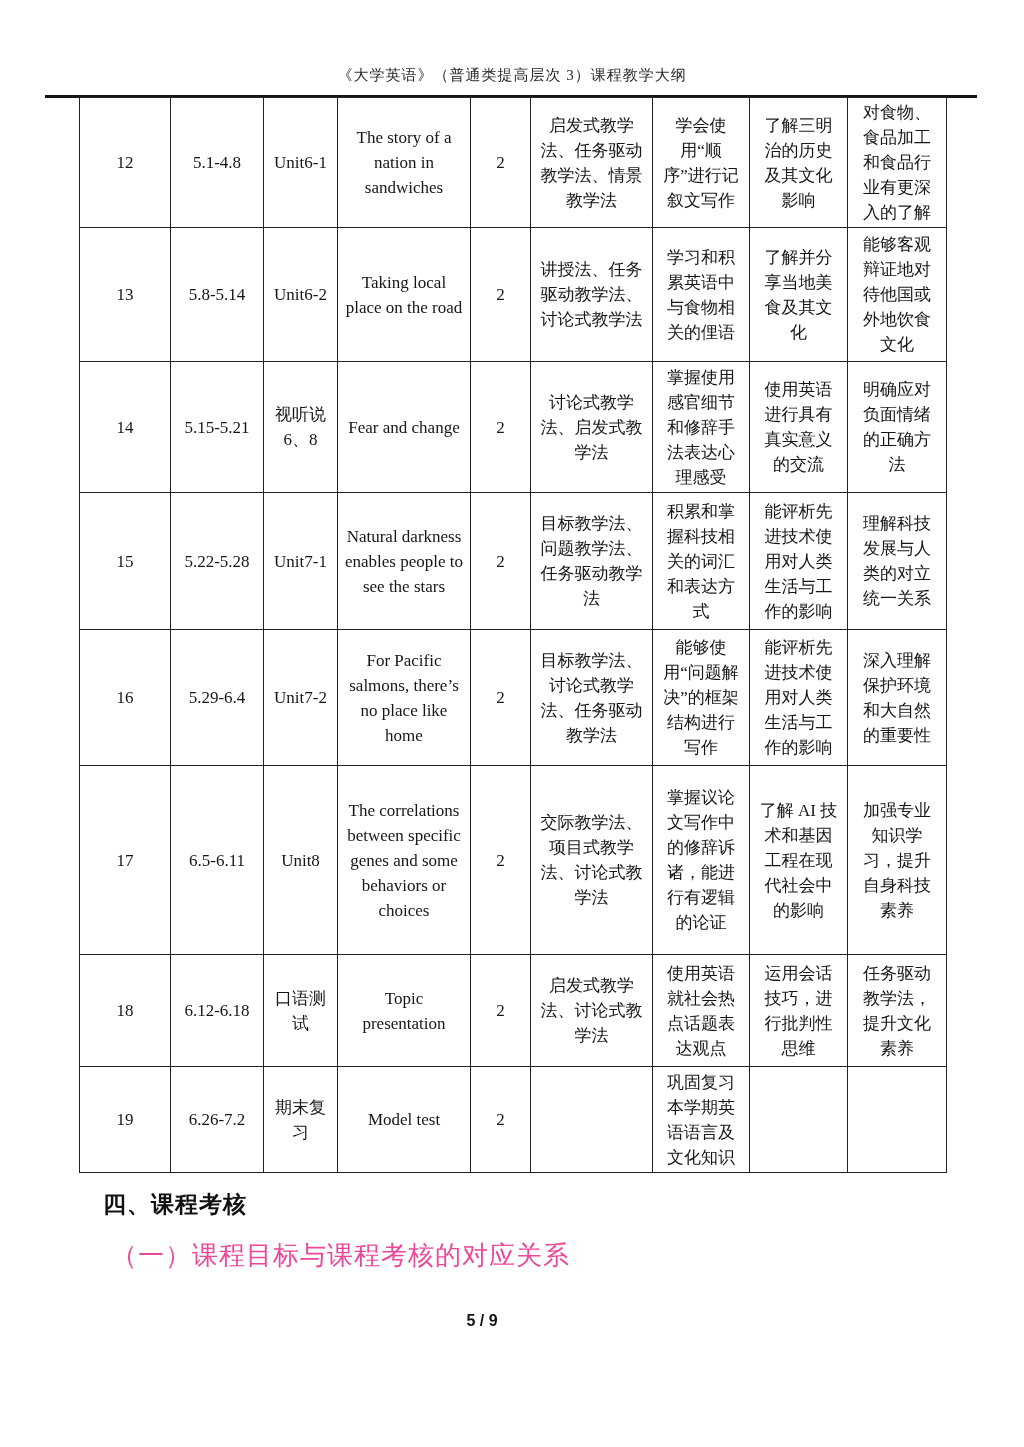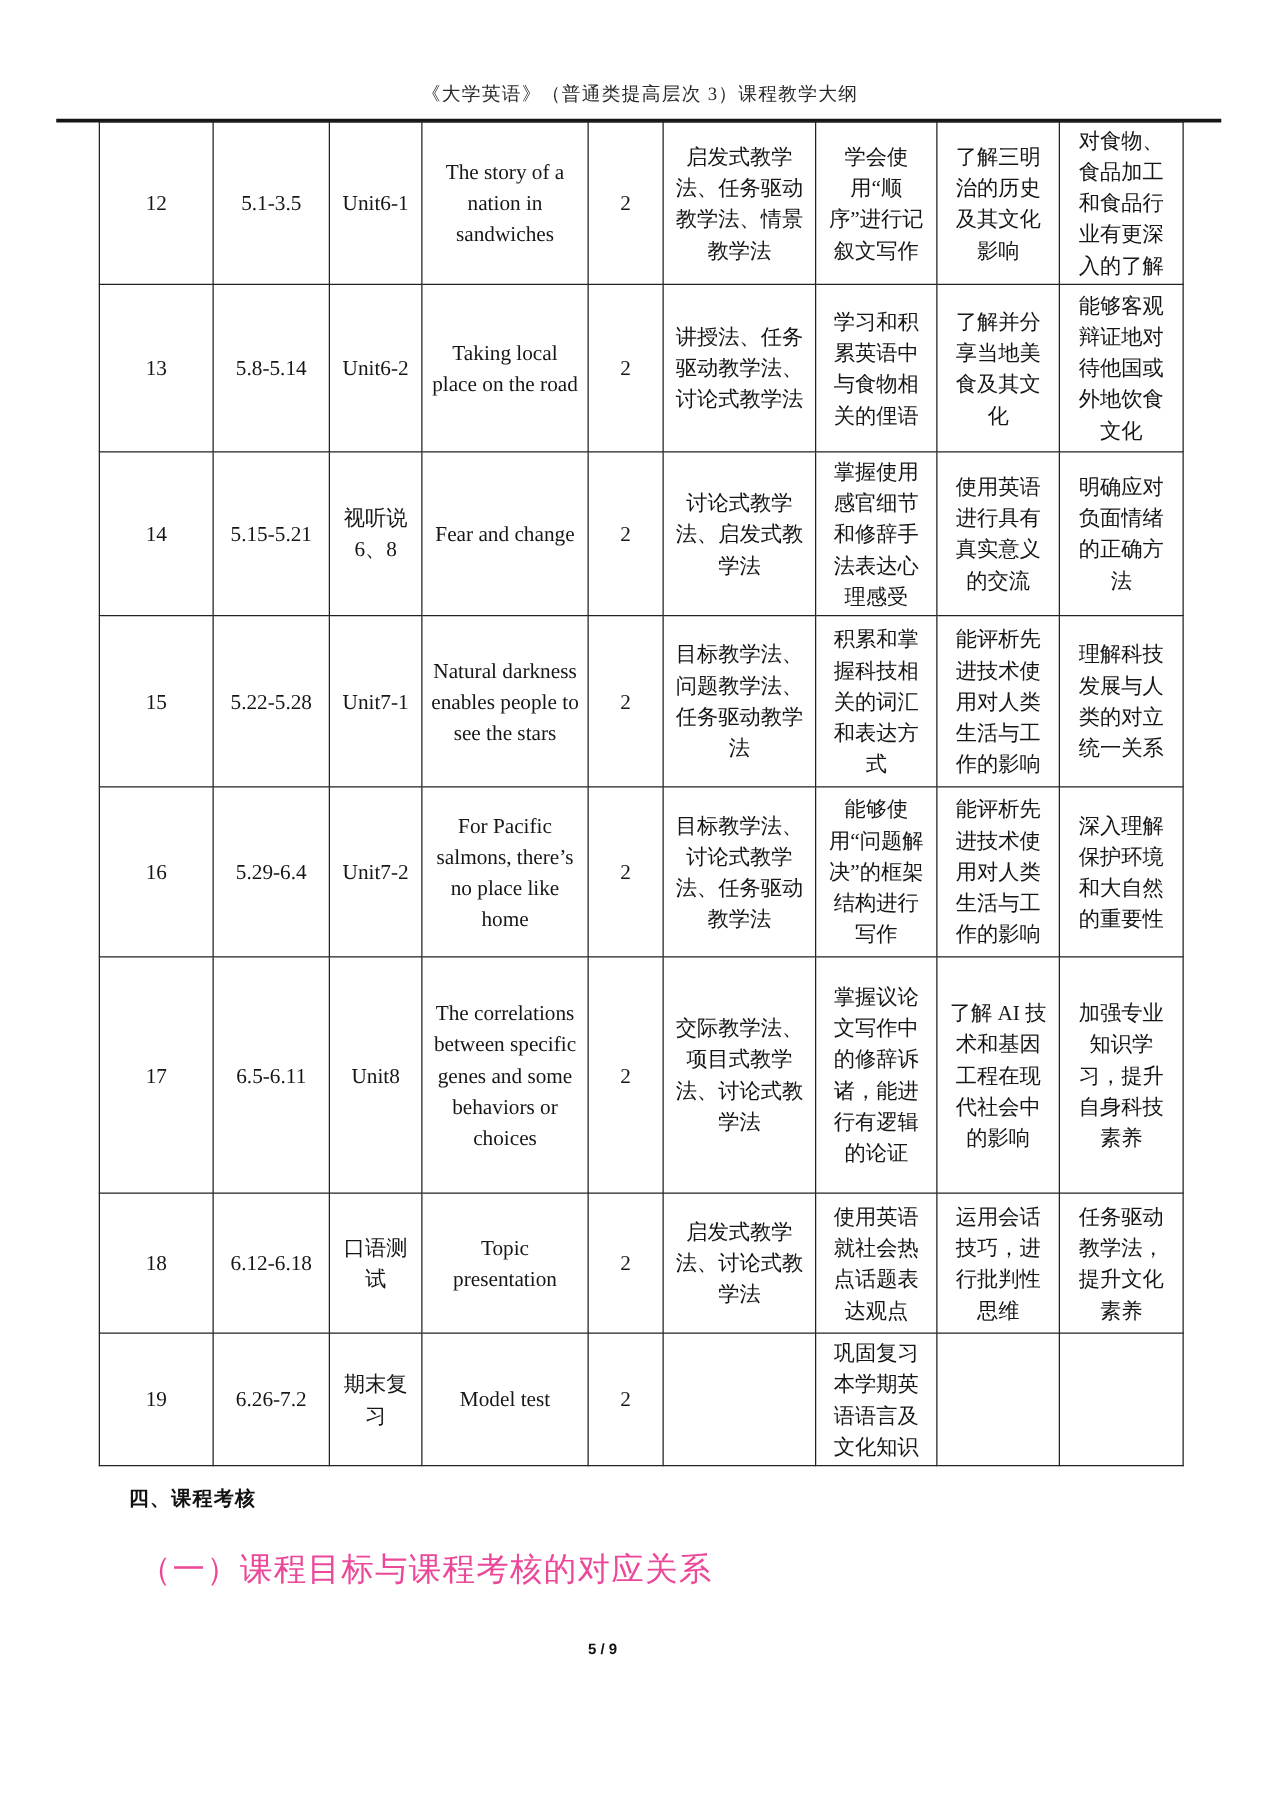--- a/index.html
+++ b/index.html
@@ -41,33 +41,33 @@
   tr.row-13 { height: 134px; }
   tr.row-14 { height: 131px; }
   tr.row-15 { height: 137px; }
   tr.row-16 { height: 136px; }
   tr.row-17 { height: 189px; }
   tr.row-18 { height: 112px; }
   tr.row-19 { height: 106px; }
   .section-heading {
     position: absolute; left: 103px; top: 1189px;
     font-family: "Liberation Sans", "DejaVu Sans", sans-serif;
-    font-weight: 700; font-size: 16px; color: #111;
+    font-weight: 700; font-size: 23px; color: #111;
     letter-spacing: 1px;
   }
   .subsection-heading {
     position: absolute; left: 111px; top: 1238px;
     font-size: 26px; font-weight: 400; color: #ec4899;
     letter-spacing: 1px;
   }
   .page-number {
     position: absolute; top: 1312px; left: 0; width: 964px;
     text-align: center;
     font-family: "Liberation Sans", "DejaVu Sans", sans-serif;
-    font-weight: 700; font-size: 12px; color: #111;
+    font-weight: 700; font-size: 16px; color: #111;
   }
 </style>
 </head>
 <body>
 
 <div class="page-header">《大学英语》（普通类提高层次 3）课程教学大纲</div>
 <div class="top-rule"></div>
 
 <table class="schedule">
   <colgroup>
@@ -77,21 +77,21 @@
     <col style="width:133px">
       <col style="width:60px">
       <col style="width:122px">
     <col style="width:97px">
       <col style="width:98px">
       <col style="width:99px">
   </colgroup>
   <tbody>
     <tr class="row-12">
       <td class="c-week">12</td>
-      <td class="c-dates">5.1-3.5</td>
+      <td class="c-dates">5.1-4.8</td>
       <td class="c-unit">Unit6-1</td>
       <td class="c-topic">The story of a nation in sandwiches</td>
       <td class="c-hours">2</td>
       <td class="c-methods">启发式教学法、任务驱动教学法、情景教学法</td>
       <td class="c-obj1">学会使用“顺序”进行记叙文写作</td>
       <td class="c-obj2">了解三明治的历史及其文化影响</td>
       <td class="c-obj3">对食物、食品加工和食品行业有更深入的了解</td>
     </tr>
     <tr class="row-13">
       <td class="c-week">13</td>

